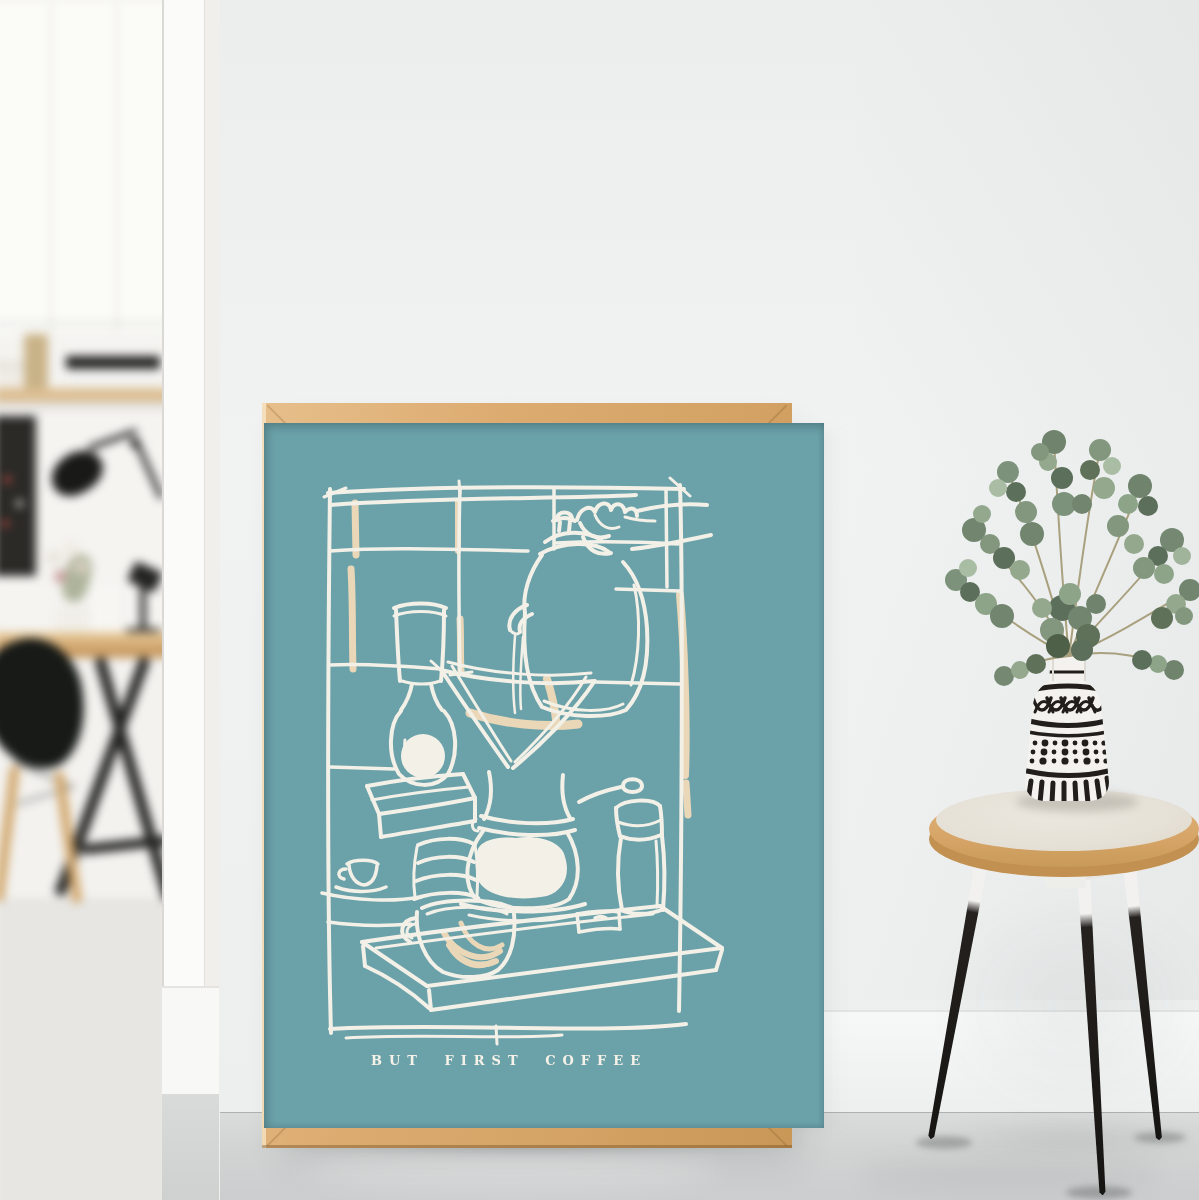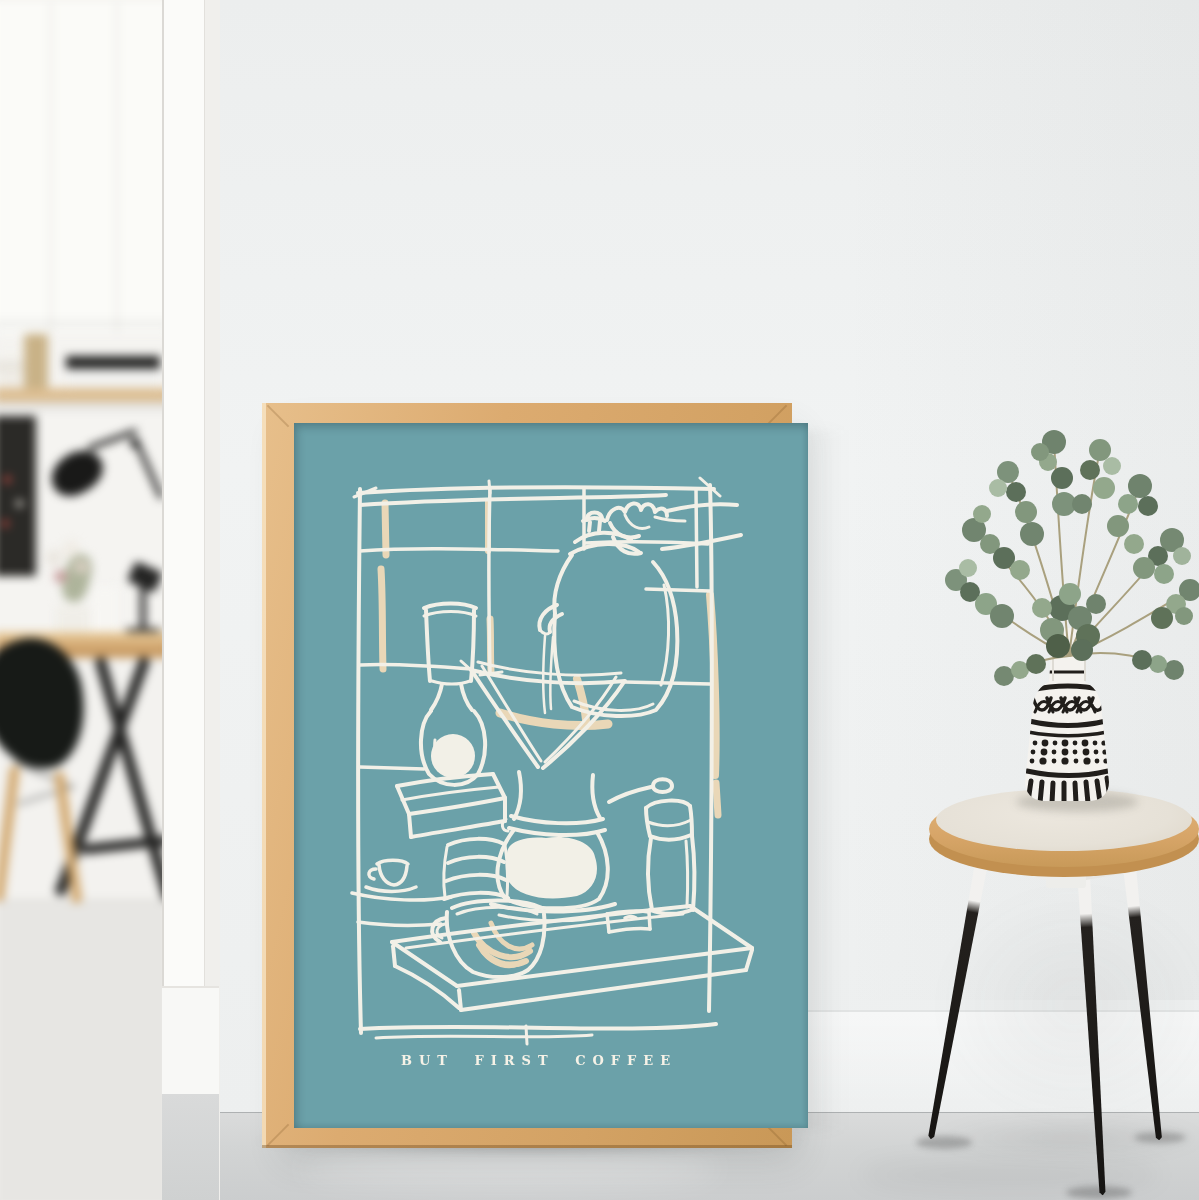--- a/index.html
+++ b/index.html
@@ -84,21 +84,21 @@
   .poster-shadow-wall{left:790px;top:430px;width:56px;height:700px;
     background:linear-gradient(90deg,rgba(80,86,86,.10),rgba(80,86,86,0));filter:blur(6px);}
   .poster-shadow-floor{left:246px;top:1126px;width:572px;height:30px;border-radius:50%;
     background:radial-gradient(ellipse,rgba(40,44,44,.30) 0%,rgba(40,44,44,0) 70%);filter:blur(4px);}
   .frame{left:262px;top:403px;width:530px;height:745px;
     background:linear-gradient(103deg,#e7bf8b 0%,#dcab70 35%,#d3a264 70%,#c99857 100%);
     box-shadow:14px 20px 34px -8px rgba(70,74,74,.16);}
   .frame-hl{left:0;top:0;width:4px;height:745px;background:rgba(255,244,219,.6);}
   .frame-dk{left:0;top:742px;width:530px;height:3px;background:rgba(96,63,24,.35);}
   .miter{width:30px;height:2px;background:rgba(110,72,28,.22);}
-  .art{left:32px;top:20px;width:514px;height:705px;background:#6ba1a9;
+  .art{left:2px;top:20px;width:560px;height:705px;background:#6ba1a9;
     box-shadow:inset 3px 4px 9px rgba(25,48,54,.28), inset -2px -2px 5px rgba(25,48,54,.12);}
   .caption{left:0;top:630px;width:490px;text-align:center;
     font-family:"DejaVu Serif",serif;font-weight:700;font-size:13px;
     letter-spacing:7px;word-spacing:9px;color:#f6f2e7;}
 
   
   .stool-wall-shadow{left:930px;top:880px;width:290px;height:250px;border-radius:50%;
     background:radial-gradient(ellipse,rgba(70,74,74,.06),rgba(70,74,74,0) 70%);filter:blur(8px);}
   .stool-floor-shadow{left:930px;top:1116px;width:280px;height:44px;border-radius:50%;
     background:radial-gradient(ellipse,rgba(40,42,42,.10),rgba(40,42,42,0) 70%);filter:blur(8px);}

